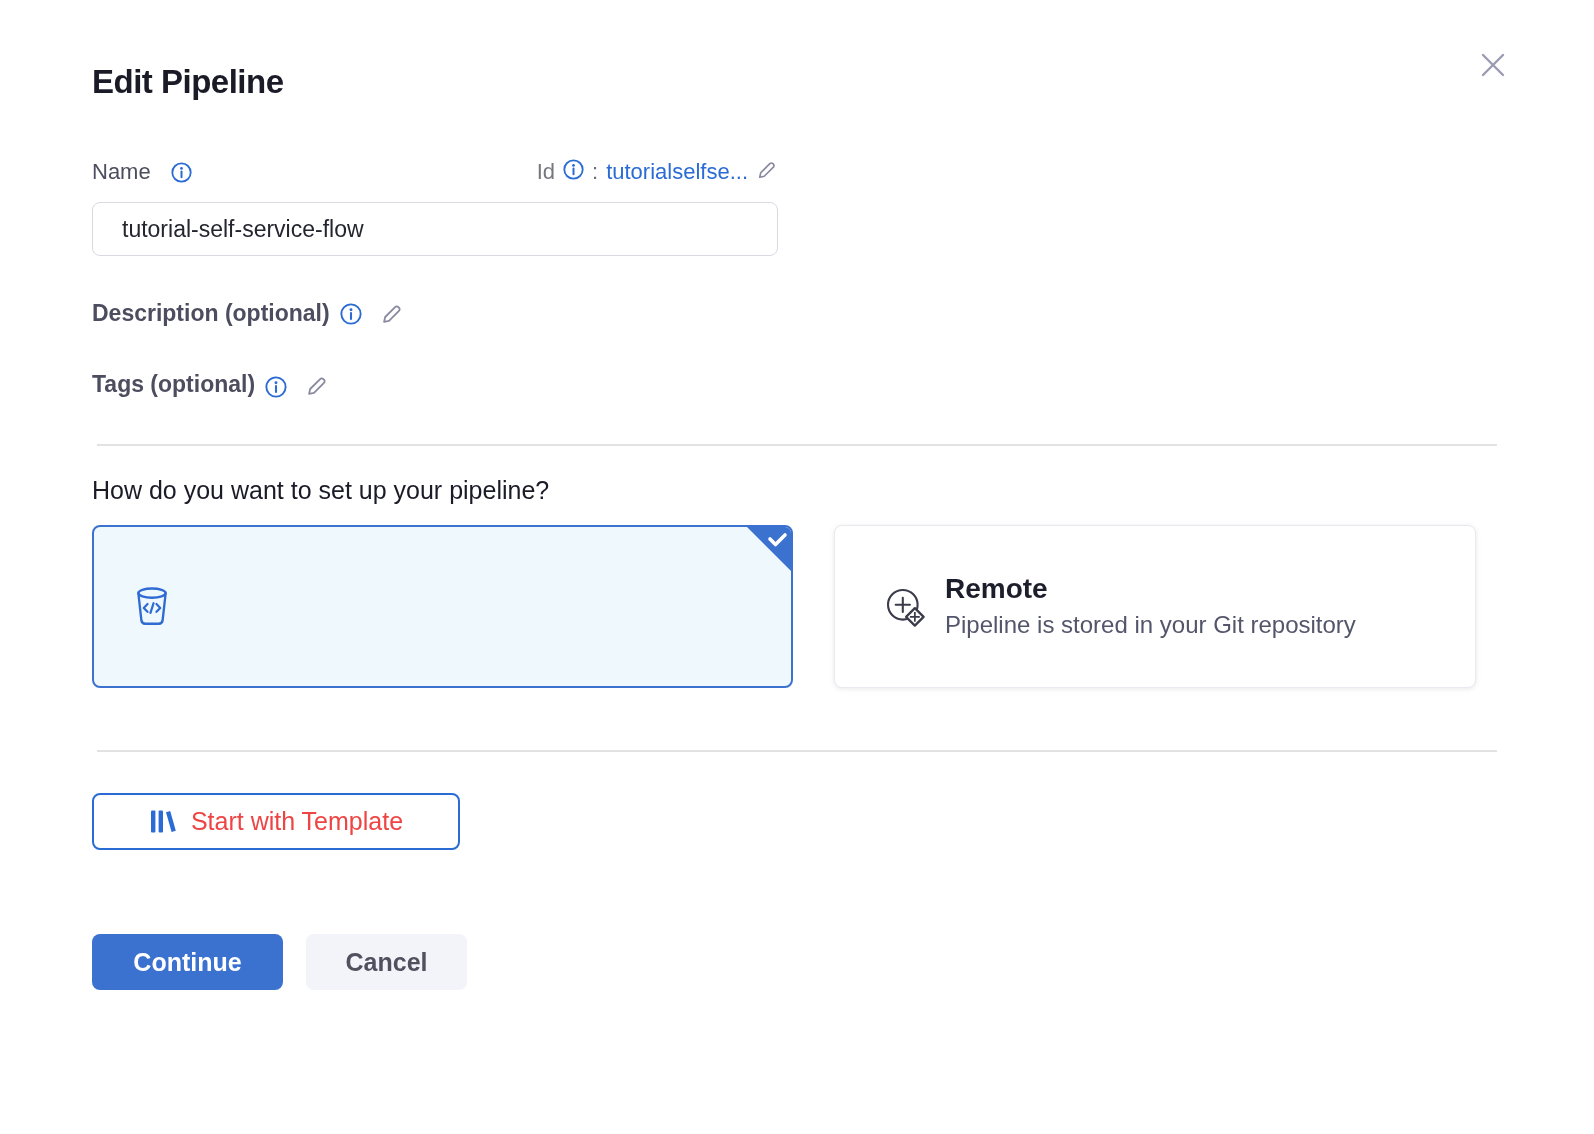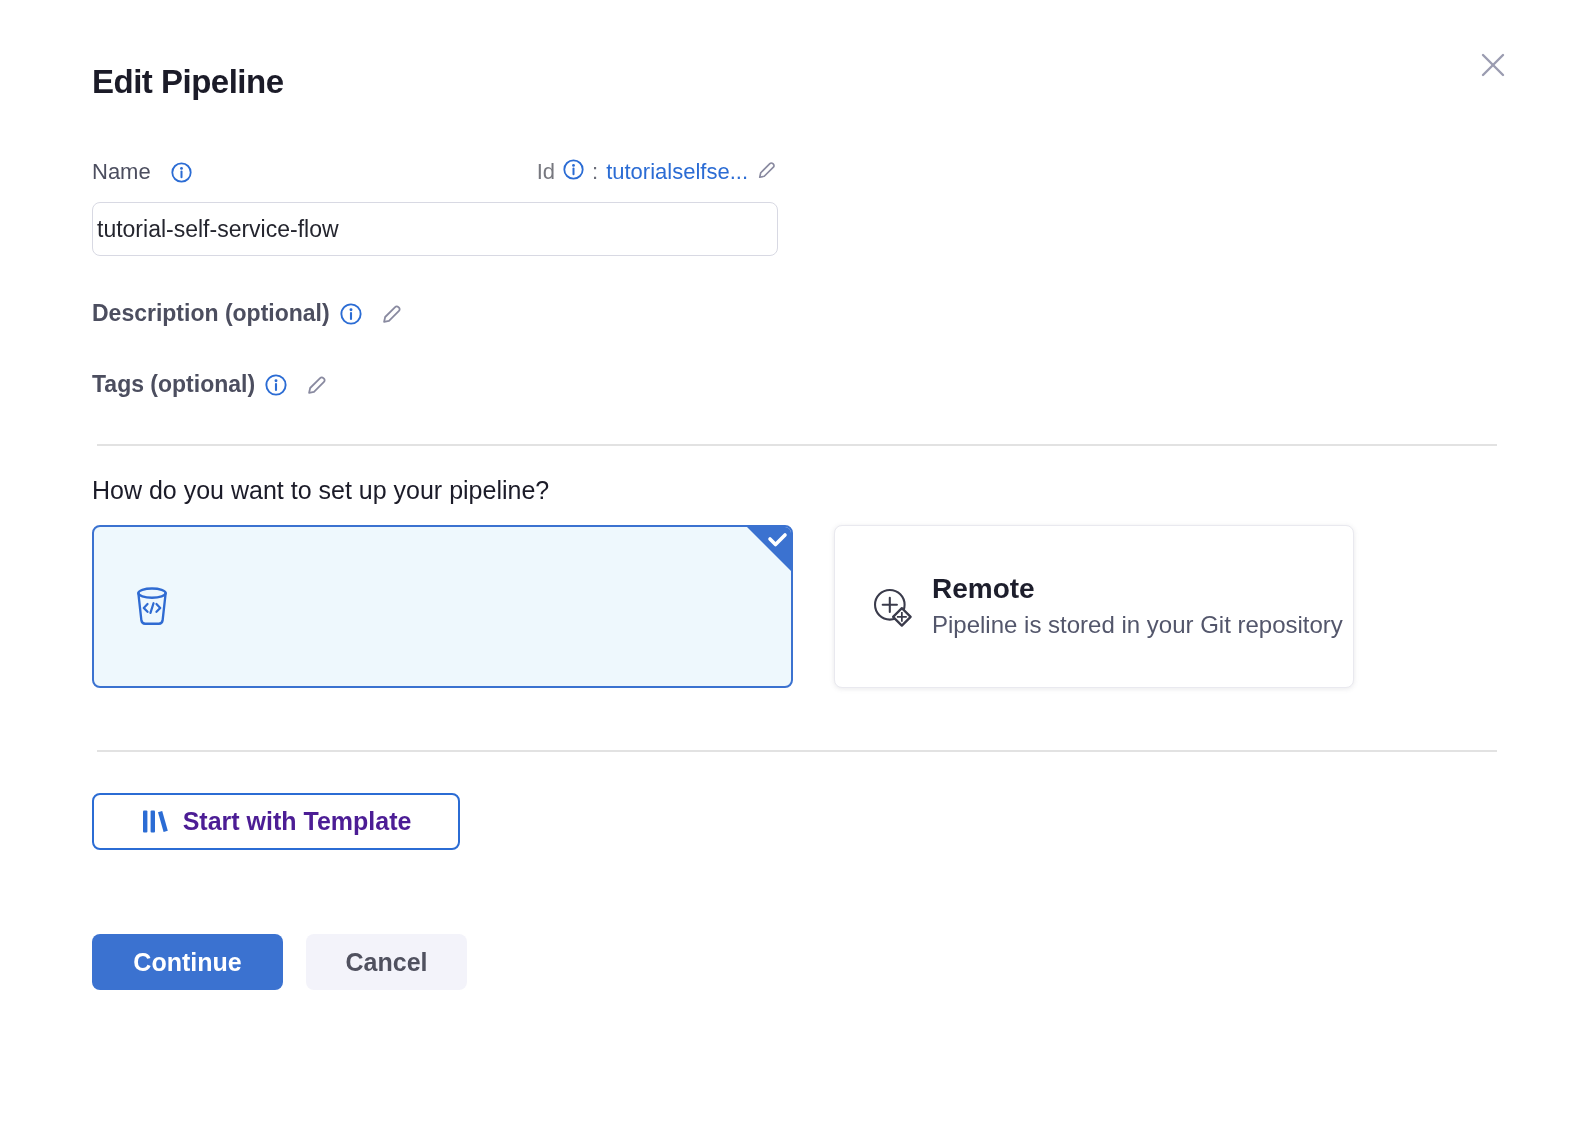--- a/index.html
+++ b/index.html
@@ -25,60 +25,60 @@
   .label-row { display: inline-flex; align-items: center; gap: 20px; }
   .name-label { font-size: 22px; font-weight: 500; color: #4c4e5f; }
   .id-group { display: inline-flex; align-items: flex-start; gap: 8px; font-size: 22px; }
   .id-label { color: #77787f; font-weight: 500; }
   .id-colon { color: #6b6d78; }
   .id-value { color: #2b6cd4; font-weight: 500; cursor: pointer; }
   .icon-btn { background: none; border: none; padding: 0; line-height: 0; cursor: pointer; }
 
   .name-input {
     width: 686px; height: 54px; border: 1px solid #d8d9e3; border-radius: 8px;
-    font-size: 23px; color: #24252e; padding: 0 4px; outline: none;
+    font-size: 23px; color: #24252e; padding: 0 29px; outline: none;
     font-family: "Liberation Sans", "DejaVu Sans", sans-serif;
     margin-bottom: 44px; display: block; background: #ffffff;
   }
 
   .opt-row { display: flex; align-items: center; gap: 10px; margin-bottom: 44px; }
-  .opt-row.tags { margin-bottom: 0; }
+  .opt-row.tags { margin-bottom: 0; align-items: flex-end; }
   .opt-label { font-size: 23px; font-weight: 600; color: #4c4e5f; }
   .opt-row .pencil { margin-left: 8px; }
 
   .divider { height: 2px; background: #e2e2e2; border: none; width: 1400px; margin-left: 5px; }
   .divider.first { margin-top: 46px; }
 
   .setup-question { font-size: 25px; font-weight: 400; color: #1b1b28; margin: 30px 0 20px 0; }
 
   .cards { display: flex; gap: 41px; margin-bottom: 62px; }
   .card {
     position: relative; height: 163px; border-radius: 8px; display: flex;
     align-items: center; cursor: pointer; overflow: hidden;
   }
   .card-inline {
     width: 701px; background: #eef8fd; border: 2px solid #3b72d0; padding-left: 41px;
   }
   .card-remote {
-    width: 520px; background: #ffffff; border: 1px solid #e9e9ef; padding-left: 34px;
+    width: 642px; background: #ffffff; border: 1px solid #e9e9ef; padding-left: 47px;
     box-shadow: 0 1px 5px rgba(96,97,112,0.14);
   }
   .card-icon { flex: 0 0 auto; margin-right: 17px; align-self: center; line-height: 0; }
   .card-texts { display: flex; flex-direction: column; gap: 7px; }
   .card-title { font-size: 28px; font-weight: 700; line-height: 1.1; }
   .card-inline .card-title { color: #2f6bd2; }
   .card-remote .card-title { color: #1d1e2c; }
   .card-desc { font-size: 24px; color: #53566b; }
   .corner-badge { position: absolute; top: -1px; right: -1px; line-height: 0; }
 
   .template-btn {
     margin-top: 41px; height: 57px; width: 368px;
     display: inline-flex; align-items: center; justify-content: center; gap: 12px;
     background: #ffffff; border: 2px solid #2b6cd4; border-radius: 8px;
-    color: #4c1d95; font-size: 25px; font-weight: 700; cursor: pointer;
+    color: #ef4444; font-size: 25px; font-weight: 400; cursor: pointer;
     font-family: "Liberation Sans", "DejaVu Sans", sans-serif;
   }
 
   .actions { margin-top: 84px; display: flex; align-items: center; }
   .btn {
     height: 56px; border: none; border-radius: 8px; font-size: 25px; font-weight: 700;
     cursor: pointer; font-family: "Liberation Sans", "DejaVu Sans", sans-serif;
   }
   .btn-continue { width: 191px; background: #3b72d0; color: #ffffff; }
   .btn-cancel { width: 161px; margin-left: 23px; background: #f3f3fa; color: #50515f; }

